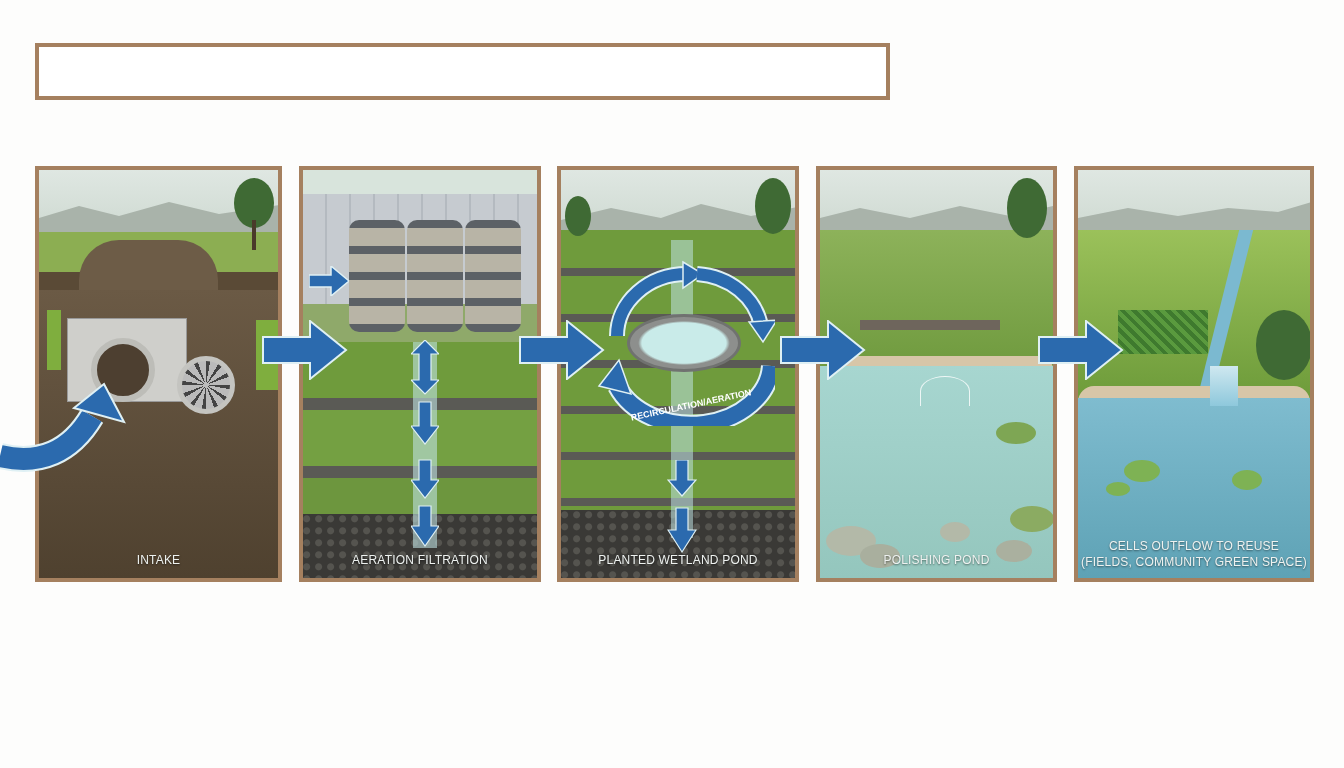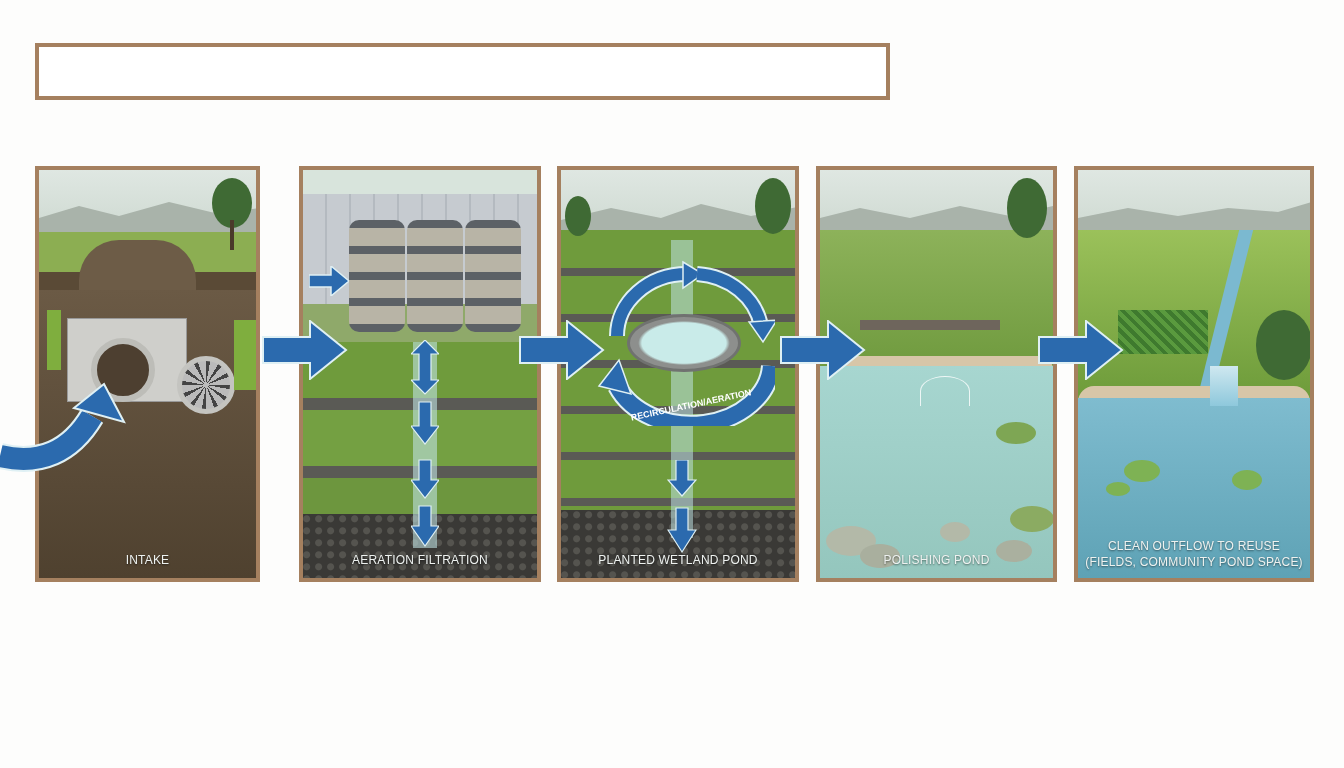--- a/index.html
+++ b/index.html
@@ -31,21 +31,21 @@
     background: linear-gradient(#dfe7e2, #cfdad2); }
   .hills { position: absolute; left: 0; right: 0; top: 28px; height: 36px; }
   .arrow { position: absolute; }
   .arrow svg { display: block; }
 </style>
 </head>
 <body>
 
 <div class="title-box"></div>
 
-<div class="panel" style="left:35px; width:225px;">
+<div class="panel" style="left:35px; width:247px;">
   <div class="scene" style="background:#5a4a36;">
     <div class="sky"></div>
     <svg class="hills" viewBox="0 0 247 36" preserveAspectRatio="none" width="247" height="36">
       <path d="M0 20 L40 8 L80 18 L130 4 L180 16 L247 6 L247 36 L0 36Z" fill="#a9b3aa"></path>
     </svg>
     <div style="position:absolute;left:0;right:0;top:62px;height:40px;background:#8cae52;"></div>
     <div style="position:absolute;left:40px;right:60px;top:70px;height:60px;background:#6d5c47;border-radius:40px 40px 0 0;"></div>
     <div style="position:absolute;left:0;right:0;top:120px;bottom:0;background:linear-gradient(#6b5a45,#4f412f);"></div>
     <div style="position:absolute;right:4px;top:8px;width:40px;height:50px;border-radius:50%;background:#3f6a34;"></div>
     <div style="position:absolute;right:22px;top:50px;width:4px;height:30px;background:#4a3a2a;"></div>
@@ -159,22 +159,22 @@
     <div style="position:absolute;left:140px;top:60px;width:14px;height:170px;background:#7bb9d0;transform:skewX(-14deg);"></div>
     <div style="position:absolute;left:178px;top:140px;width:56px;height:70px;border-radius:50%;background:#3f6a34;"></div>
     <div style="position:absolute;left:0;right:0;top:216px;height:16px;border-radius:40px 40px 0 0;background:#d7c6a8;"></div>
     <div style="position:absolute;left:0;right:0;top:228px;bottom:0;background:linear-gradient(#7fbccf,#5ea2b5);"></div>
     <div style="position:absolute;left:132px;top:196px;width:28px;height:40px;background:linear-gradient(#cfe8f0,#8ec8dc);"></div>
     <div style="position:absolute;left:46px;top:290px;width:36px;height:22px;border-radius:50%;background:#7eb254;"></div>
     <div style="position:absolute;left:28px;top:312px;width:24px;height:14px;border-radius:50%;background:#7eb254;"></div>
     <div style="position:absolute;left:154px;top:300px;width:30px;height:20px;border-radius:50%;background:#7eb254;"></div>
   </div>
   <div class="label" style="bottom:8px;">
-    <div>CLEAN OUTFLOW TO REUSE</div>
-    <div>(FIELDS, COMMUNITY POND SPACE)</div>
+    <div>CELLS OUTFLOW TO REUSE</div>
+    <div>(FIELDS, COMMUNITY GREEN SPACE)</div>
   </div>
 </div>
 
 <div class="arrow" style="left:0;top:380px;">
   <svg width="130" height="100" viewBox="0 0 130 100">
     <path d="M0 76 Q60 90 92 36" fill="none" stroke="#dff0f4" stroke-width="26"></path>
     <path d="M0 76 Q60 90 92 36" fill="none" stroke="#2b6aae" stroke-width="22"></path>
     <path d="M74 28 L104 4 L124 42Z" fill="#2b6aae" stroke="#dff0f4" stroke-width="2"></path>
   </svg>
 </div>

